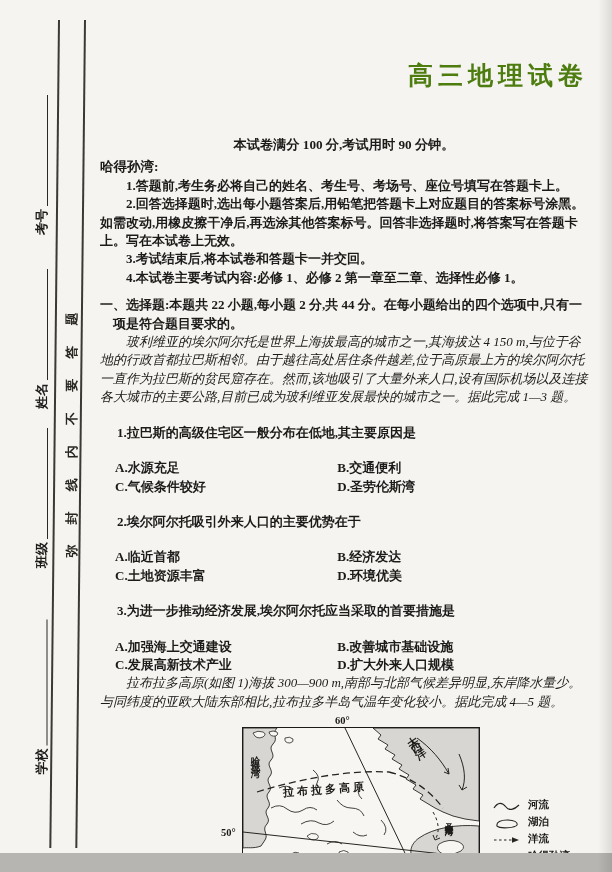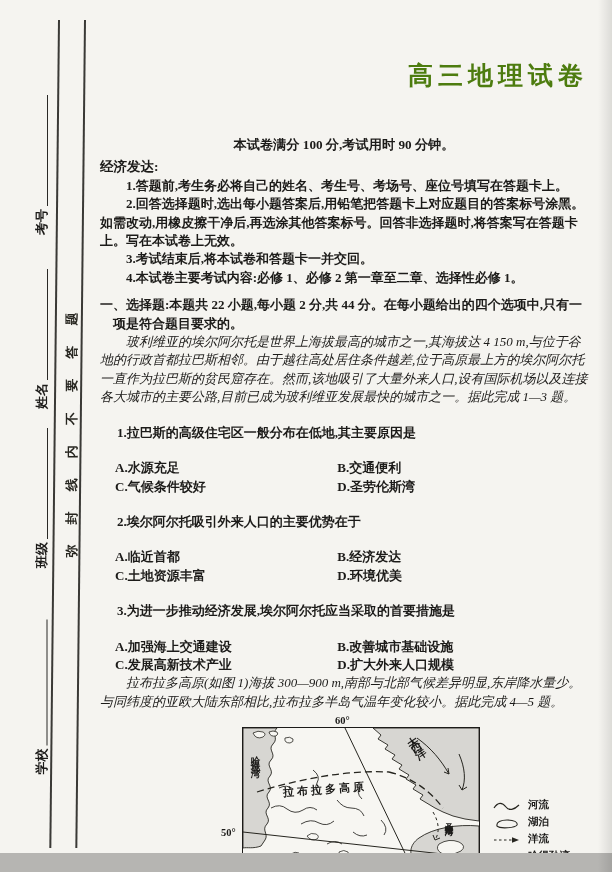--- a/index.html
+++ b/index.html
@@ -93,21 +93,21 @@
     </div>
     <div class="seal-line l1"></div>
     <div class="seal-line l2"></div>
     <div class="seal-text">弥封线内不要答题</div>
   </aside>
 
   <main class="content">
     <h1 class="title">高三地理试卷</h1>
     <p class="subtitle">本试卷满分 100 分,考试用时 90 分钟。</p>
 
-    <p class="notice-heading">经济发达:</p>
+    <p class="notice-heading">哈得孙湾:</p>
     <p class="notice-item">1.答题前,考生务必将自己的姓名、考生号、考场号、座位号填写在答题卡上。</p>
     <p class="notice-item">2.回答选择题时,选出每小题答案后,用铅笔把答题卡上对应题目的答案标号涂黑。如需改动,用橡皮擦干净后,再选涂其他答案标号。回答非选择题时,将答案写在答题卡上。写在本试卷上无效。</p>
     <p class="notice-item">3.考试结束后,将本试卷和答题卡一并交回。</p>
     <p class="notice-item">4.本试卷主要考试内容:必修 1、必修 2 第一章至二章、选择性必修 1。</p>
 
     <p class="section-heading">一、选择题:本题共 22 小题,每小题 2 分,共 44 分。在每小题给出的四个选项中,只有一项是符合题目要求的。</p>
 
     <p class="passage">玻利维亚的埃尔阿尔托是世界上海拔最高的城市之一,其海拔达 4 150 m,与位于谷地的行政首都拉巴斯相邻。由于越往高处居住条件越差,位于高原最上方的埃尔阿尔托一直作为拉巴斯的贫民窟存在。然而,该地吸引了大量外来人口,设有国际机场以及连接各大城市的主要公路,目前已成为玻利维亚发展最快的城市之一。据此完成 1—3 题。</p>
 
     <div class="question">

